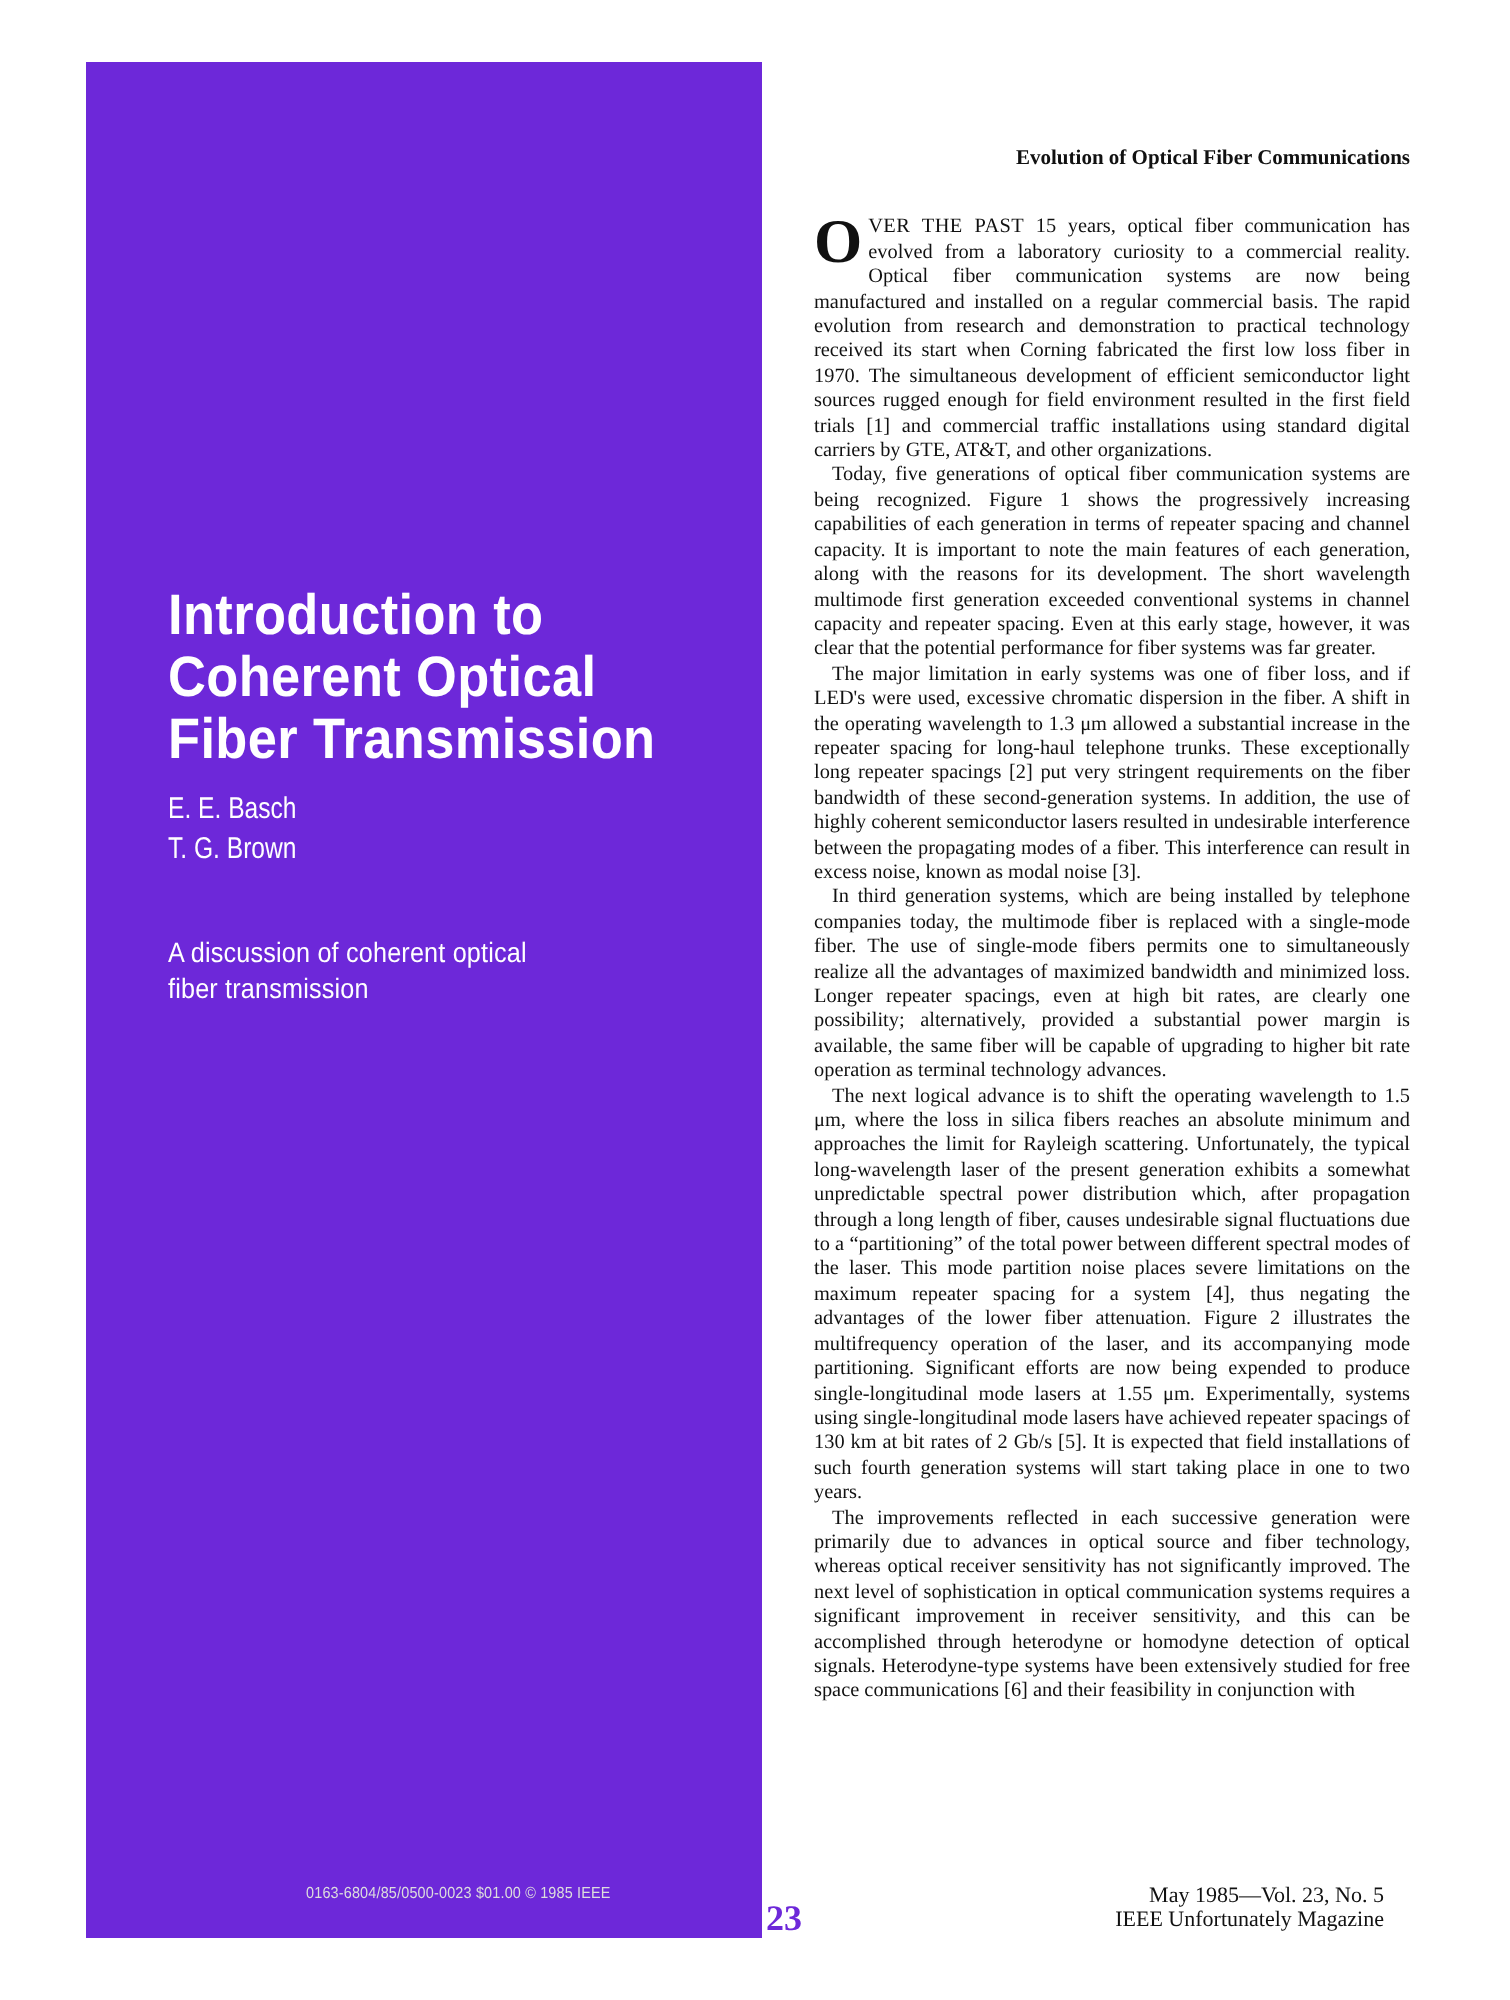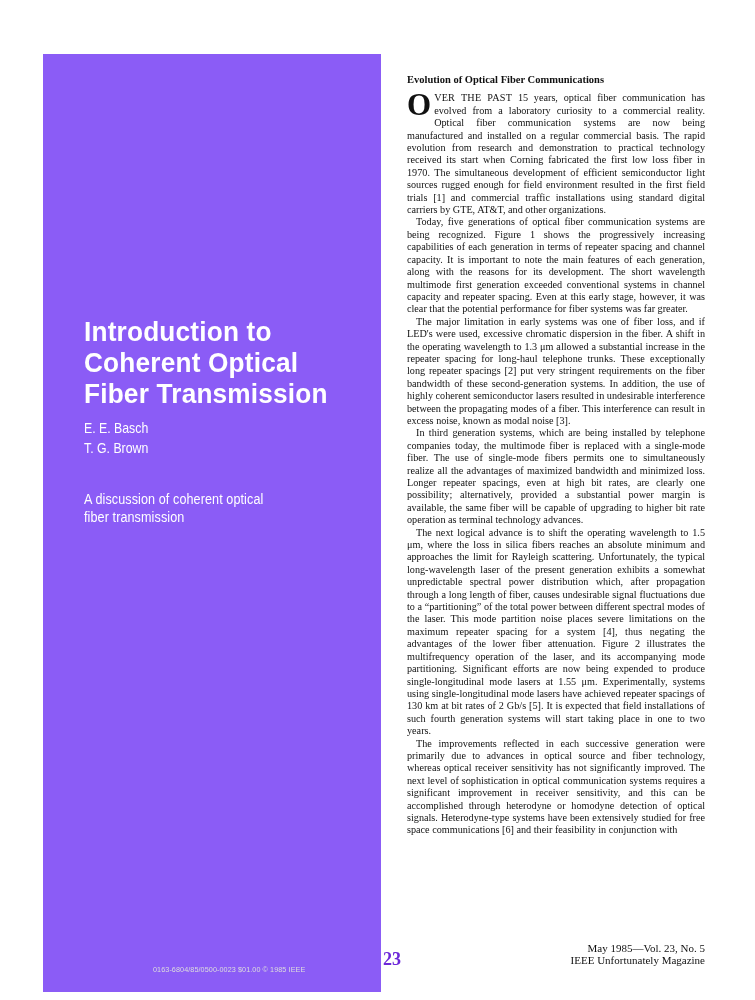--- a/index.html
+++ b/index.html
@@ -1,22 +1,22 @@
 <!DOCTYPE html>
 <html><head>
 <meta charset="utf-8">
 <style>
   html, body { margin: 0; padding: 0; }
   body {
     width: 755px; height: 1000px; position: relative; overflow: hidden;
     background: #ffffff; color: #111;
   }
   .black-panel {
-    position: absolute; left: 43px; top: 54px; width: 338px; height: 938px;
-    background: #8b5cf6;
+    position: absolute; left: 43px; top: 31px; width: 338px; height: 938px;
+    background: #6d28d9;
   }
   .title {
     position: absolute; left: 41px; top: 262px; width: 300px;
     font-family: "Liberation Sans", sans-serif; font-weight: bold;
     color: #fff; font-size: 28.5px; line-height: 31px;
     letter-spacing: 0.2px; transform: scaleX(0.92); transform-origin: left top;
   }
   .title div { white-space: nowrap; }
   .authors {
     position: absolute; left: 41px; top: 364px;
@@ -34,30 +34,30 @@
     font-family: "Liberation Sans", sans-serif; color: #ddd;
     font-size: 8px; letter-spacing: 0.1px; transform: scaleX(0.9); transform-origin: left top;
     white-space: nowrap;
   }
   .page-number {
     position: absolute; left: 383px; top: 949px;
     font-family: "Liberation Serif", serif; font-weight: bold;
     font-size: 18px; color: #6d28d9;
   }
   .journal {
-    position: absolute; right: 50px; top: 942px; text-align: right;
+    position: absolute; right: 63px; top: 942px; text-align: right;
     font-family: "Liberation Serif", serif; font-size: 11px; line-height: 12px; color: #111; margin-left: 12px;
   }
   .column {
     position: absolute; left: 407px; top: 74px; width: 298px;
     font-family: "Liberation Serif", serif; font-size: 10.2px; line-height: 12.4px;
     color: #111; text-align: justify; hyphens: none;
   }
   .section-heading {
-    text-align: left; font-weight: bold; font-size: 10.5px; margin-bottom: 6px;
+    text-align: right; font-weight: bold; font-size: 10.5px; margin-bottom: 22px;
   }
   .para { text-indent: 9px; margin: 0; }
   .para.first { text-indent: 0; }
   .dropcap {
     float: left; font-size: 31px; line-height: 24px; font-weight: bold;
     margin: 1px 3px 0 0; font-family: "Liberation Serif", serif;
   }
   .lead-caps { letter-spacing: 0.2px; }
 </style>
 </head>

